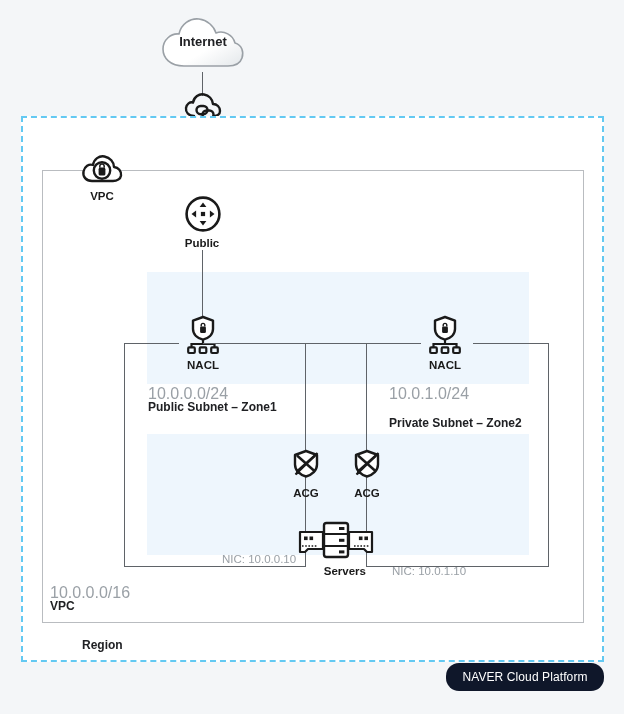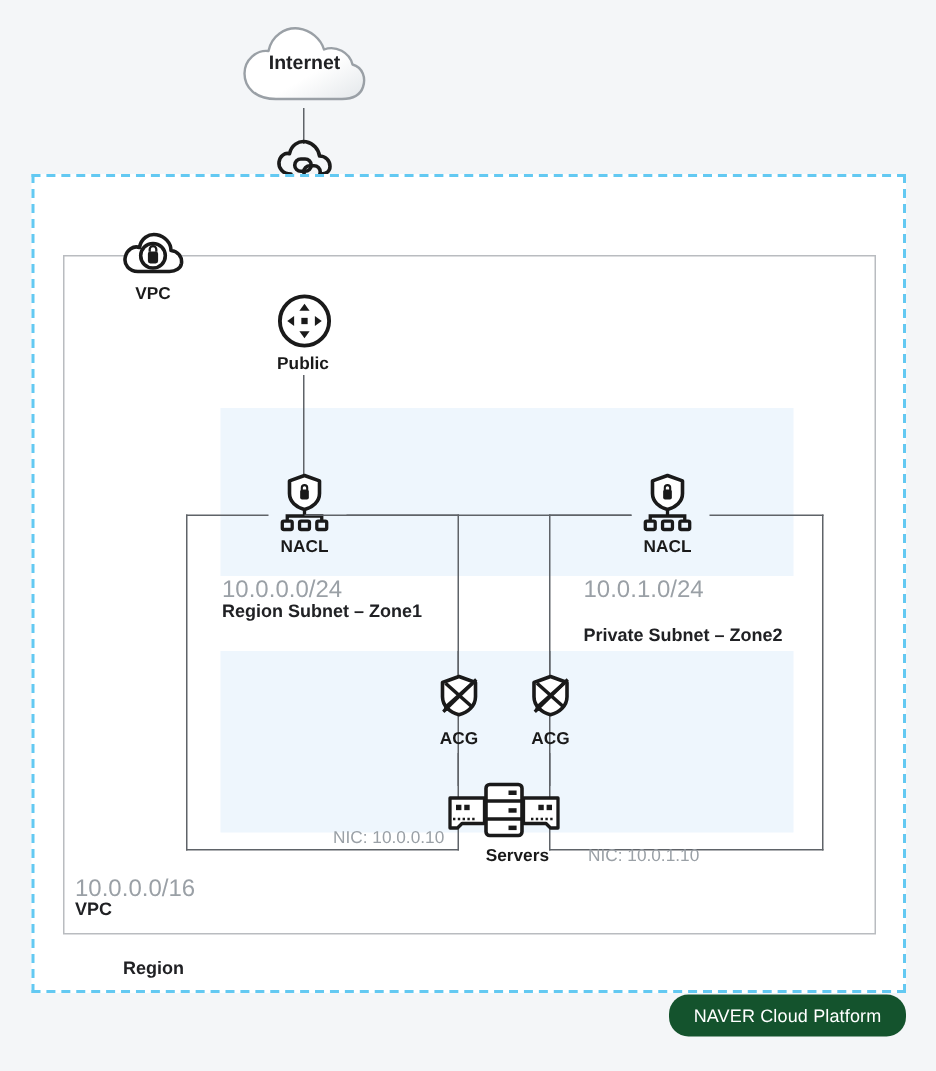--- a/index.html
+++ b/index.html
@@ -57,21 +57,21 @@
   .lbl-node{font-size:11.5px;font-weight:bold;text-align:center;}
   .lbl-cidr{font-size:16px;color:#9aa0a6;font-weight:normal;}
   .lbl-name{font-size:12px;color:#202124;font-weight:bold;}
   .lbl-nic{font-size:11.5px;color:#9aa0a6;}
   .lbl-corner{font-size:12px;font-weight:bold;color:#202124;margin-left:32px;}
 
   .icon{position:absolute;}
 
   .badge{
     position:absolute;left:446px;top:663px;width:158px;height:28px;
-    background:#14532d;color:#ffffff;
+    background:#0f172a;color:#ffffff;
     font-size:12px;font-weight:normal;
     display:flex;align-items:center;justify-content:center;
     letter-spacing:.1px;
     border-radius:13px;
   }
   .cloud-text{
     position:absolute;font-size:13px;font-weight:bold;color:#202124;
   }
 </style>
 </head>
@@ -172,21 +172,21 @@
       <rect x="2.2" y="32.4" width="6.6" height="5.6" rx="1" fill="none" stroke="#1a1a1a" stroke-width="2.2"></rect>
       <rect x="13.7" y="32.4" width="6.6" height="5.6" rx="1" fill="none" stroke="#1a1a1a" stroke-width="2.2"></rect>
       <rect x="25.2" y="32.4" width="6.6" height="5.6" rx="1" fill="none" stroke="#1a1a1a" stroke-width="2.2"></rect>
     </svg>
   </div>
   <div class="lbl lbl-node" style="left:395px;top:359px;width:100px;">NACL</div>
 
   <div class="hline" style="left:203px;top:343px;width:218px;"></div>
 
   <div class="lbl lbl-cidr" style="left:148px;top:385px;">10.0.0.0/24</div>
-  <div class="lbl lbl-name" style="left:148px;top:400px;">Region Subnet – Zone1</div>
+  <div class="lbl lbl-name" style="left:148px;top:400px;">Public Subnet – Zone1</div>
 
   <div class="lbl lbl-cidr" style="left:389px;top:385px;">10.0.1.0/24</div>
   <div class="lbl lbl-name" style="left:389px;top:400px;margin-top:16px;">Private Subnet – Zone2</div>
 
   <div class="vline" style="left:305px;top:434px;height:18px;"></div>
   <div class="icon" style="left:290px;top:449px;">
     <svg width="32" height="34" viewBox="0 0 32 34">
       <path d="M16 2 L27 6 V15.5 C27 21.5 22 26 16 27.5 C10 26 5 21.5 5 15.5 V6 Z" fill="#ffffff" stroke="#1a1a1a" stroke-width="2.4" stroke-linejoin="round"></path>
       <path d="M7 6.5 L25 22.5" stroke="#1a1a1a" stroke-width="2.4"></path>
       <path d="M25 6.5 L7 22.5" stroke="#1a1a1a" stroke-width="2.4"></path>

